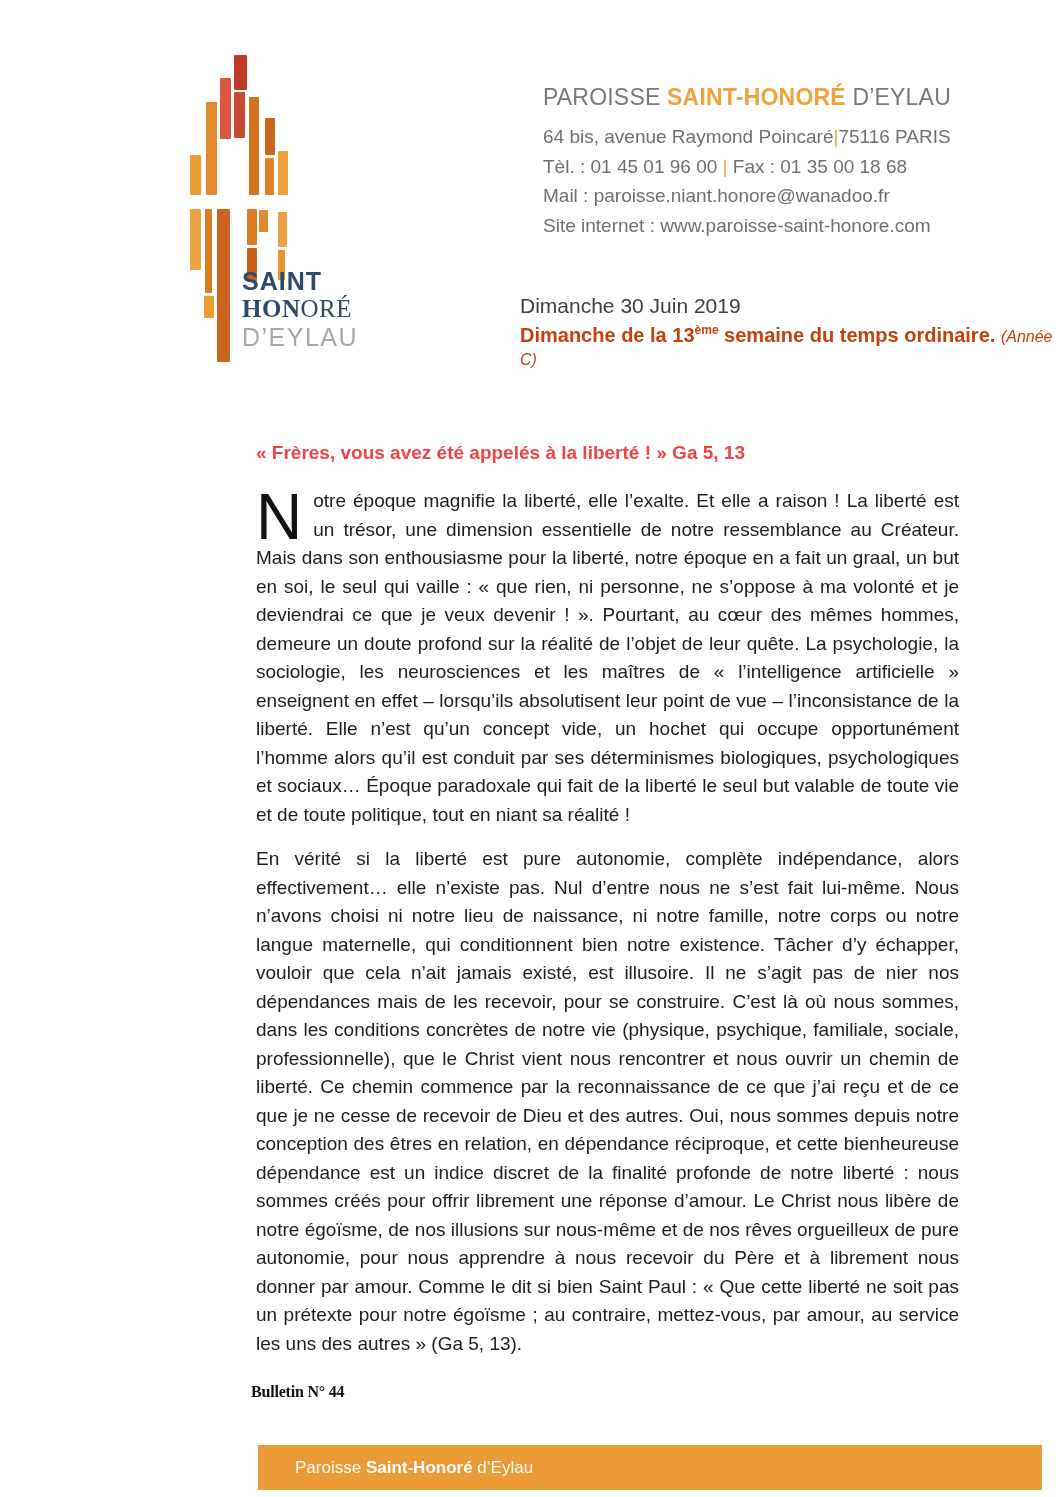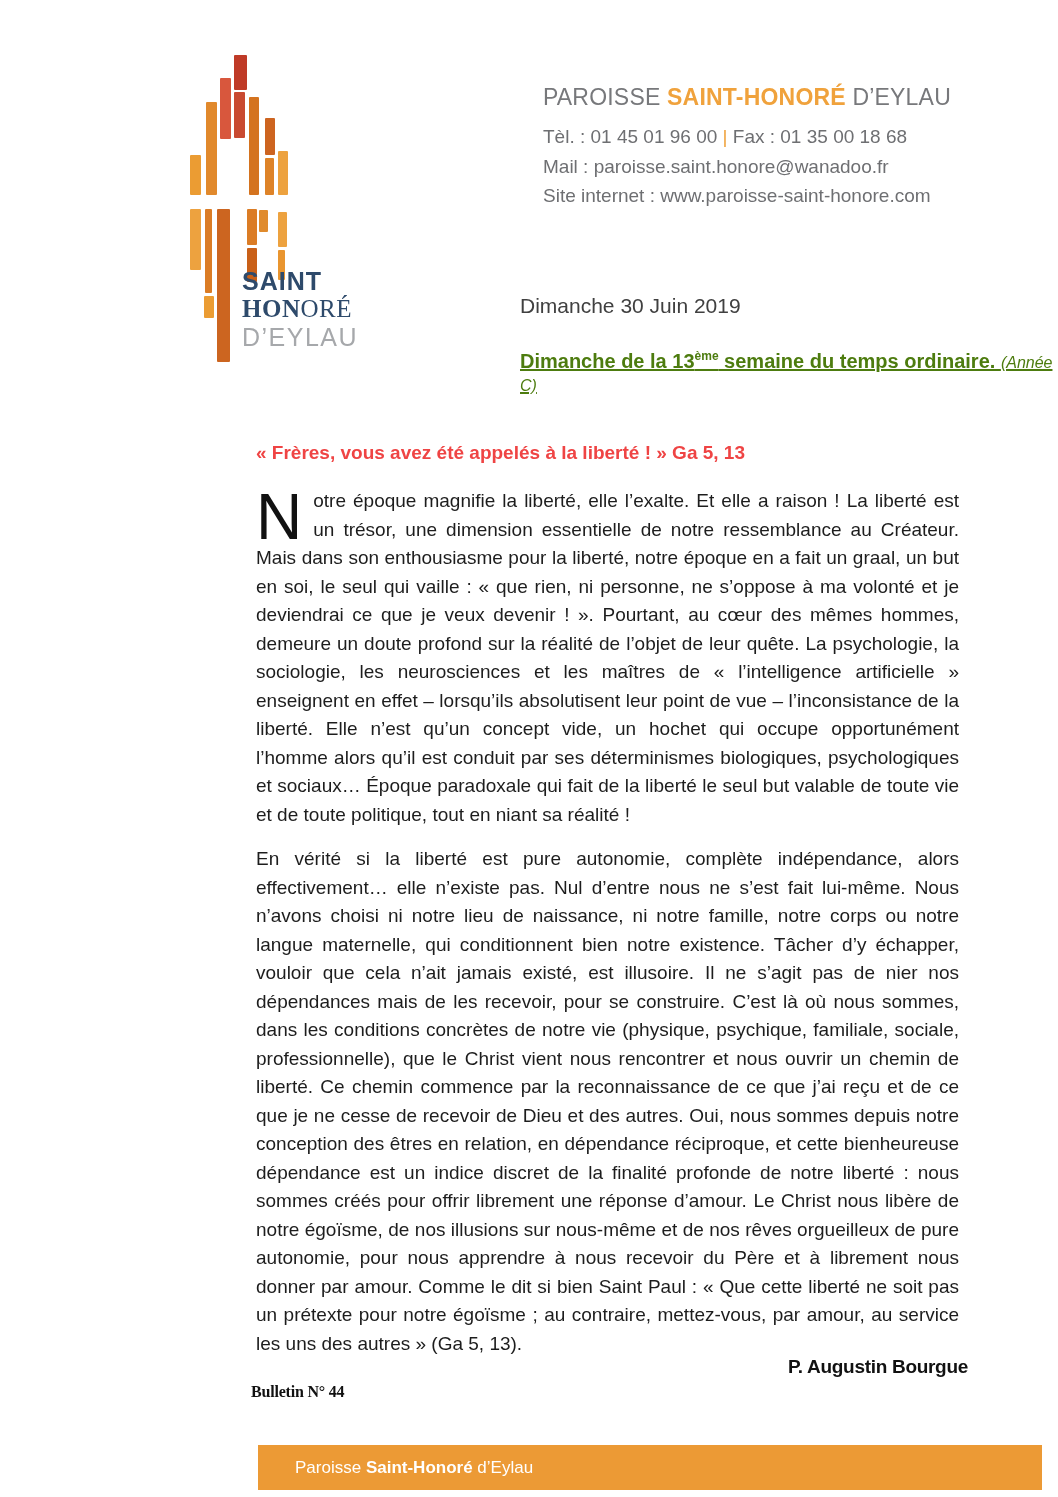--- a/index.html
+++ b/index.html
@@ -21,21 +21,21 @@
   .logo-l3{font-size:25px;color:#a6a8ab;letter-spacing:1.5px;}
   
   .contact{position:absolute;left:543px;top:84px;color:#6e6f72;}
   .parish-line{font-size:23px;color:#77787b;margin-bottom:11px;letter-spacing:0.2px;}
   .parish-line .orange{color:#f0a23c;font-weight:700;}
   .contact-line{font-size:19px;line-height:29.5px;}
   .pipe{color:#f0a23c;}
   
   .date-block{position:absolute;left:520px;top:294px;}
   .date-line{font-size:21px;color:#404040;}
-  .title-line{margin-top:31px;font-size:20px;font-weight:700;color:#4d7c0f;text-decoration:underline;}
+  .title-line{margin-top:5px;font-size:20px;font-weight:700;color:#c2410c;}
   .title-line sup{font-size:12px;}
   .title-note{font-style:italic;font-weight:400;font-size:16px;}
   
   .article{position:absolute;left:256px;top:442px;width:703px;}
   .heading{font-size:19px;font-weight:700;color:#ef4444;margin:0;}
   .para{margin:0;text-align:justify;font-size:19px;line-height:28.5px;color:#1d1d1d;}
   .para1{margin-top:23px;}
   .para2{margin-top:16px;}
   .dropcap{float:left;font-size:64px;line-height:50px;padding:5px 11px 0 0;font-weight:400;color:#111;}
   
@@ -76,36 +76,36 @@
     </div>
     <div class="logo-text">
       <div class="logo-l1">SAINT</div>
       <div class="logo-l2"><span class="b">HON</span><span>ORÉ</span></div>
       <div class="logo-l3">D’EYLAU</div>
     </div>
   </div>
 
   <div class="contact">
     <div class="parish-line"><span>PAROISSE </span><span class="orange">SAINT-HONORÉ</span><span> D’EYLAU</span></div>
+    <div class="contact-line"><span>64 bis, avenue Raymond Poincaré</span><span class="pipe">|</span><span>75116 PARIS</span></div>
     <div class="contact-line"><span>Tèl. : 01 45 01 96 00 </span><span class="pipe">|</span><span> Fax : 01 35 00 18 68</span></div>
-    <div class="contact-line">Mail : paroisse.saint.honore@wanadoo.fr</div>
+    <div class="contact-line">Mail : paroisse.niant.honore@wanadoo.fr</div>
     <div class="contact-line">Site internet : www.paroisse-saint-honore.com</div>
   </div>
 
   <div class="date-block">
     <div class="date-line">Dimanche 30 Juin 2019</div>
     <div class="title-line"><span>Dimanche de la 13</span><sup>ème</sup><span> semaine du temps ordinaire. </span><span class="title-note">(Année C)</span></div>
   </div>
 
   <div class="article">
     <p class="heading">« Frères, vous avez été appelés à la liberté ! » Ga 5, 13</p>
     <p class="para para1"><span class="dropcap">N</span><span>otre époque magnifie la liberté, elle l’exalte. Et elle a raison ! La liberté est un trésor, une dimension essentielle de notre ressemblance au Créateur. Mais dans son enthousiasme pour la liberté, notre époque en a fait un graal, un but en soi, le seul qui vaille : « que rien, ni personne, ne s’oppose à ma volonté et je deviendrai ce que je veux devenir ! ». Pourtant, au cœur des mêmes hommes, demeure un doute profond sur la réalité de l’objet de leur quête. La psychologie, la sociologie, les neurosciences et les maîtres de « l’intelligence artificielle » enseignent en effet – lorsqu’ils absolutisent leur point de vue – l’inconsistance de la liberté. Elle n’est qu’un concept vide, un hochet qui occupe opportunément l’homme alors qu’il est conduit par ses déterminismes biologiques, psychologiques et sociaux… Époque paradoxale qui fait de la liberté le seul but valable de toute vie et de toute politique, tout en niant sa réalité !</span></p>
     <p class="para para2">En vérité si la liberté est pure autonomie, complète indépendance, alors effectivement… elle n’existe pas. Nul d’entre nous ne s’est fait lui-même. Nous n’avons choisi ni notre lieu de naissance, ni notre famille, notre corps ou notre langue maternelle, qui conditionnent bien notre existence. Tâcher d’y échapper, vouloir que cela n’ait jamais existé, est illusoire. Il ne s’agit pas de nier nos dépendances mais de les recevoir, pour se construire. C’est là où nous sommes, dans les conditions concrètes de notre vie (physique, psychique, familiale, sociale, professionnelle), que le Christ vient nous rencontrer et nous ouvrir un chemin de liberté. Ce chemin commence par la reconnaissance de ce que j’ai reçu et de ce que je ne cesse de recevoir de Dieu et des autres. Oui, nous sommes depuis notre conception des êtres en relation, en dépendance réciproque, et cette bienheureuse dépendance est un indice discret de la finalité profonde de notre liberté : nous sommes créés pour offrir librement une réponse d’amour. Le Christ nous libère de notre égoïsme, de nos illusions sur nous-même et de nos rêves orgueilleux de pure autonomie, pour nous apprendre à nous recevoir du Père et à librement nous donner par amour. Comme le dit si bien Saint Paul : « Que cette liberté ne soit pas un prétexte pour notre égoïsme ; au contraire, mettez-vous, par amour, au service les uns des autres » (Ga 5, 13).</p>
   </div>
 
-  <div class="signature">P. Augustin Bourgue</div>
   <div class="bulletin">Bulletin N° 44</div>
 
   <div class="footer-bar">
     <span><span>Paroisse </span><span class="b">Saint-Honoré</span><span> d’Eylau</span></span>
   </div>
 
 </div>
 
 </body></html>

